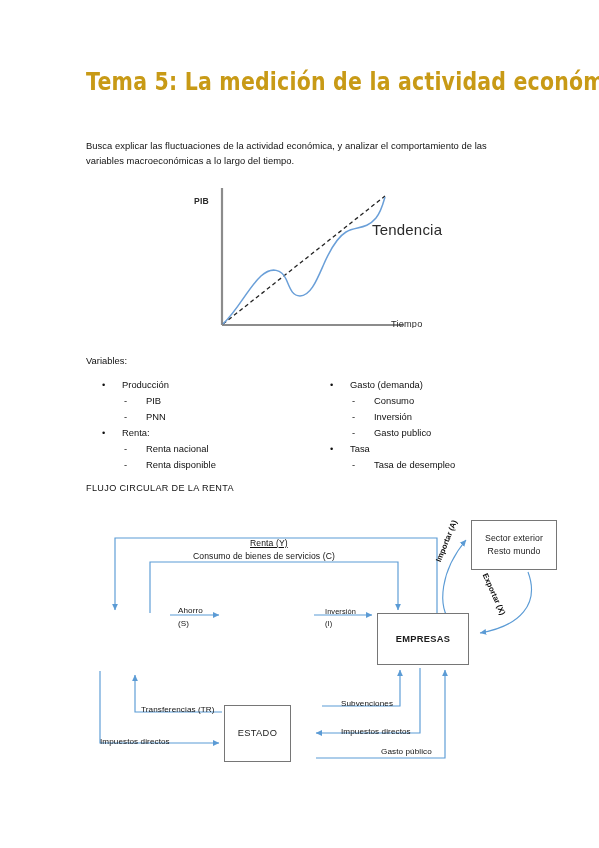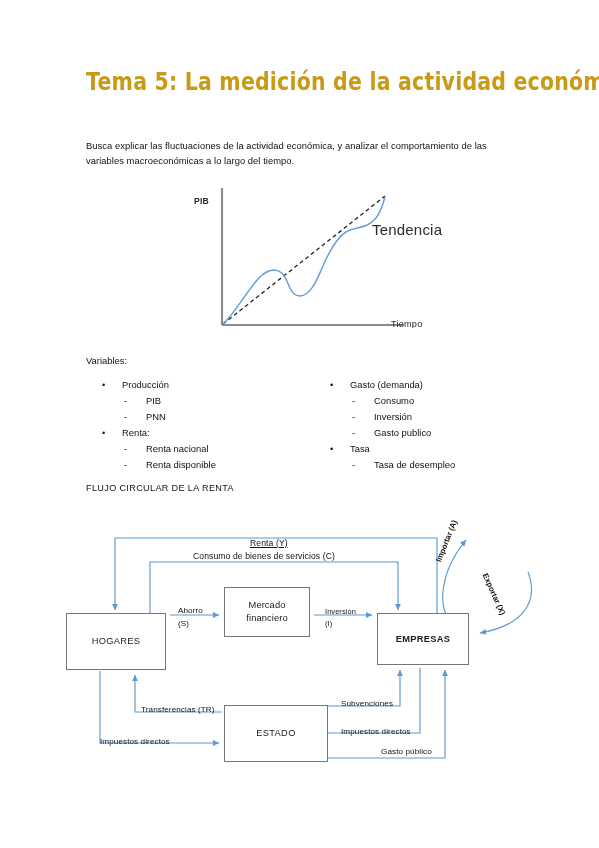--- a/index.html
+++ b/index.html
@@ -140,21 +140,21 @@
     justify-content: center;
     font-size: 9.3px;
     color: #1a1a1a;
     letter-spacing: 0.3px;
     line-height: 13px;
     text-align: center;
   }
   #node-hogares    { left: 66px;  top: 113px; width: 100px; height: 57px; }
   #node-mercado    { left: 224px; top: 87px;  width: 86px;  height: 50px; letter-spacing: 0.1px; }
   #node-empresas   { left: 377px; top: 113px; width: 92px;  height: 52px; font-weight: bold; }
-  #node-estado     { left: 224px; top: 205px; width: 104px;  height: 57px; }
+  #node-estado     { left: 224px; top: 205px; width: 67px;  height: 57px; }
   #node-exterior   { left: 471px; top: 20px;  width: 86px;  height: 50px; font-size: 8.7px; letter-spacing: 0.1px; }
 
   .edge-label {
     position: absolute;
     font-size: 8.1px;
     color: #111111;
     white-space: nowrap;
     letter-spacing: 0.1px;
   }
   #lbl-renta     { left: 250px; top: 38px;  font-size: 8.6px; text-decoration: underline; }
@@ -295,37 +295,34 @@
         <path d="M 420 168 L 420 233 L 316 233"></path>
 
         <path d="M 316 258 L 445 258 L 445 170"></path>
 
         <path d="M 452 124 C 436 106, 441 70, 466 40"></path>
 
         <path d="M 528 72 C 540 104, 520 126, 480 133"></path>
       </g>
     </svg>
 
-    <div class="node" id="node-hogares">
-      <span>HOGARES</span>
-    </div>
-
-    <div class="node" id="node-mercado">
-      <span>Mercado</span>
-      <span>financiero</span>
-    </div>
+
 
     <div class="node" id="node-empresas">
       <span>EMPRESAS</span>
     </div>
 
     <div class="node" id="node-estado">
       <span>ESTADO</span>
     </div>
 
+    <div class="node" id="node-exterior">
+      <span>Sector exterior</span>
+      <span>Resto mundo</span>
+    </div>
 
     <div class="edge-label" id="lbl-renta">Renta (Y)</div>
     <div class="edge-label" id="lbl-consumo">Consumo de bienes de servicios (C)</div>
     <div class="edge-label" id="lbl-ahorro">Ahorro</div>
     <div class="edge-label" id="lbl-ahorro-s">(S)</div>
     <div class="edge-label" id="lbl-inversion">Inversión</div>
     <div class="edge-label" id="lbl-inversion-i">(I)</div>
     <div class="edge-label" id="lbl-transfer">Transferencias (TR)</div>
     <div class="edge-label" id="lbl-impdir-h">Impuestos directos</div>
     <div class="edge-label" id="lbl-subven">Subvenciones</div>

